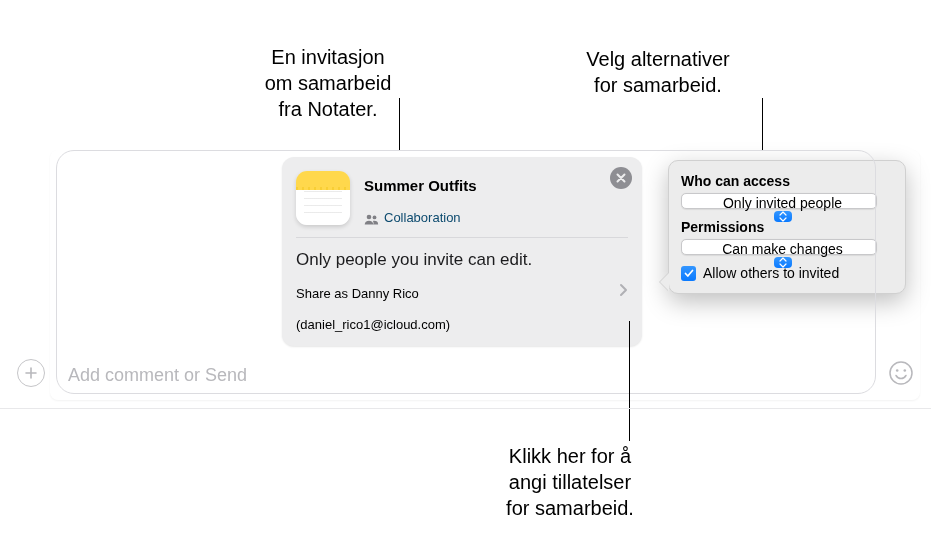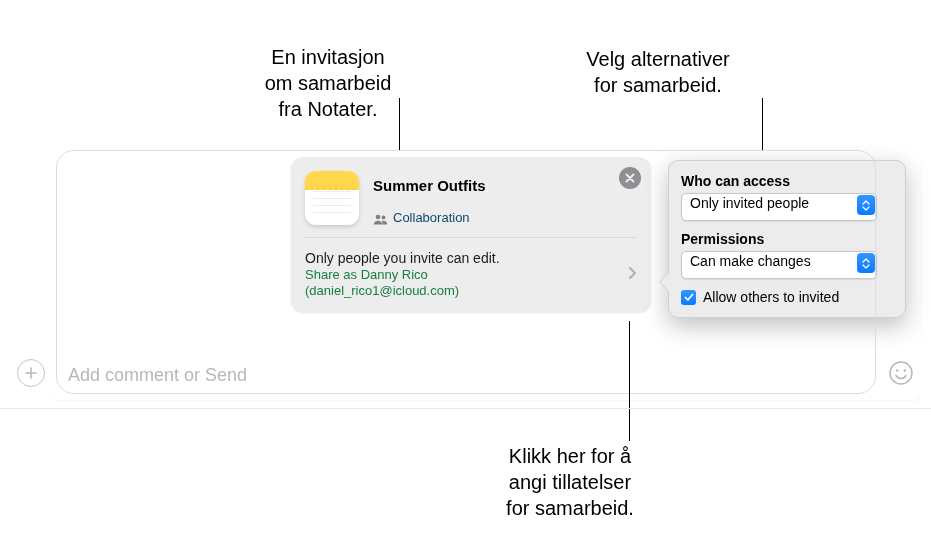--- a/index.html
+++ b/index.html
@@ -32,21 +32,21 @@
       top: 150px;
       width: 870px;
       height: 250px;
       border: 1px solid #d0d0d0;
       border-radius: 8px;
       background: #fff;
       box-shadow: 0 1px 2px rgba(0,0,0,0.05);
     }
     .invite-card {
       position: absolute;
-      left: 241px;
+      left: 232px;
       top: 7px;
       width: 360px;
       background: #ededee;
       border-radius: 12px;
       padding: 0;
       box-shadow: 0 1px 2px rgba(0,0,0,0.1);
     }
     .invite-top {
       display: flex;
       padding: 14px 14px 12px 14px;
@@ -120,29 +120,29 @@
     .divider {
       height: 1px;
       background: #d8d8db;
       margin: 0 14px;
     }
     .invite-bottom {
       padding: 12px 14px 14px 14px;
       position: relative;
     }
     .info-line1 {
-      font-size: 14px;
+      font-size: 17px;
       color: #1c1c1e;
       font-weight: 500;
     }
     .info-line2, .info-line3 {
       font-size: 13px;
-      color: #15803d;
+      color: #000000;
       font-weight: 400;
-      margin-top: 1px;
+      margin-top: 16px;
     }
     .chevron {
       position: absolute;
       right: 14px;
       top: 50%;
       transform: translateY(-50%);
       color: #b0b0b4;
       cursor: pointer;
     }
     .popover {
@@ -169,31 +169,33 @@
       filter: drop-shadow(-1px 0 0 #d0d0d0);
     }
     .popover-label {
       font-size: 14px;
       font-weight: 700;
       color: #000;
       margin-bottom: 4px;
     }
     .select {
       display: flex;
+      align-items: center;
       justify-content: space-between;
       background: #fff;
       border: 1px solid #c8c8ca;
       border-radius: 5px;
       padding: 1px 1px 1px 8px;
       font-size: 14px;
       color: #000;
-      height: 28px;
+      height: 16px;
       margin-bottom: 10px;
       cursor: pointer;
       box-shadow: 0 0.5px 1px rgba(0,0,0,0.08);
+      flex-direction: column;
     }
     .select-caret {
       width: 18px;
       height: 20px;
       border-radius: 4px;
       background: linear-gradient(to bottom, #3396ff, #0a7aff);
       display: flex;
       flex-direction: column;
       align-items: center;
       justify-content: center;

